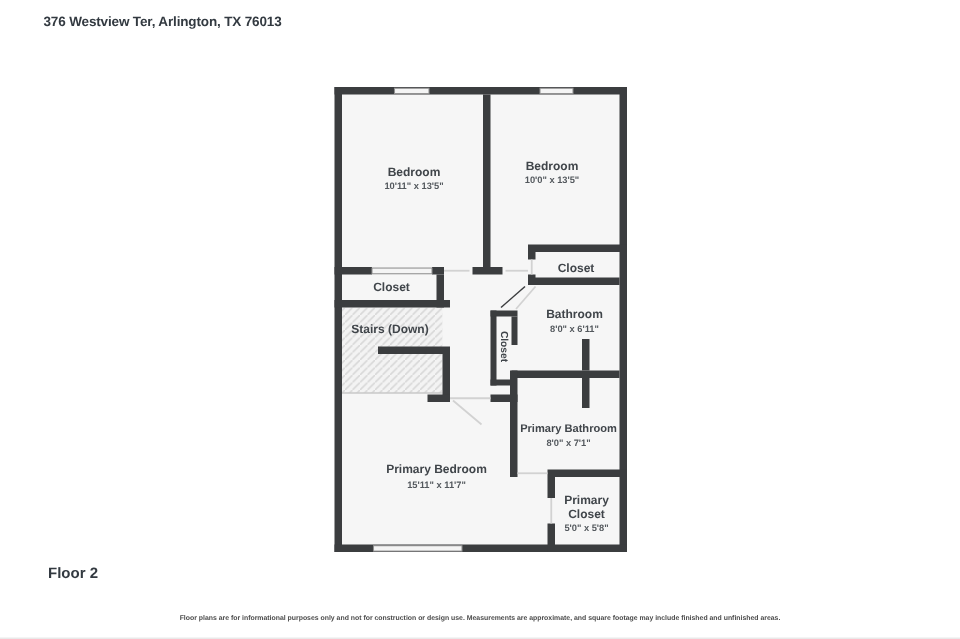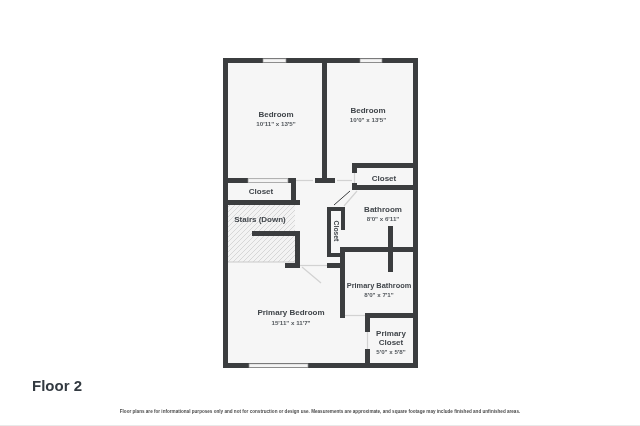--- a/index.html
+++ b/index.html
@@ -21,21 +21,21 @@
     top: 9px;
     font-size: 9px;
     font-weight: bold;
     letter-spacing: -0.1px;
     color: #333a41;
   }
   .floor-label {
     position: absolute;
     left: 32px;
     top: 377px;
-    font-size: 15px;
+    font-size: 10px;
     font-weight: bold;
     color: #333a41;
   }
   .disclaimer {
     position: absolute;
     left: 0;
     top: 409px;
     width: 640px;
     text-align: center;
     font-size: 4.6px;
@@ -64,20 +64,21 @@
   .wall { fill: #3b3d3f; }
   .door-line { stroke: #d2d2d2; stroke-width: 1.2; fill: none; }
   .swing-dark { stroke: #3b3d3f; stroke-width: 1; fill: none; }
   .window { fill: #f4f4f4; stroke: #8f8f8f; stroke-width: 0.7; }
 </style>
 </head>
 <body>
 
 <div class="page">
 
+  <div class="page-title">376 Westview Ter, Arlington, TX 76013</div>
 
   <svg class="plan" width="640" height="426" viewBox="0 0 640 426">
     <defs>
       <pattern id="hatch" patternUnits="userSpaceOnUse" width="5" height="5">
         <rect width="5" height="5" fill="#f3f3f3"></rect>
         <path d="M0,5 L5,0" stroke="#d7d7d7" stroke-width="1"></path>
       </pattern>
     </defs>
 
     <rect x="226" y="61" width="189" height="304" fill="#f6f6f6"></rect>

